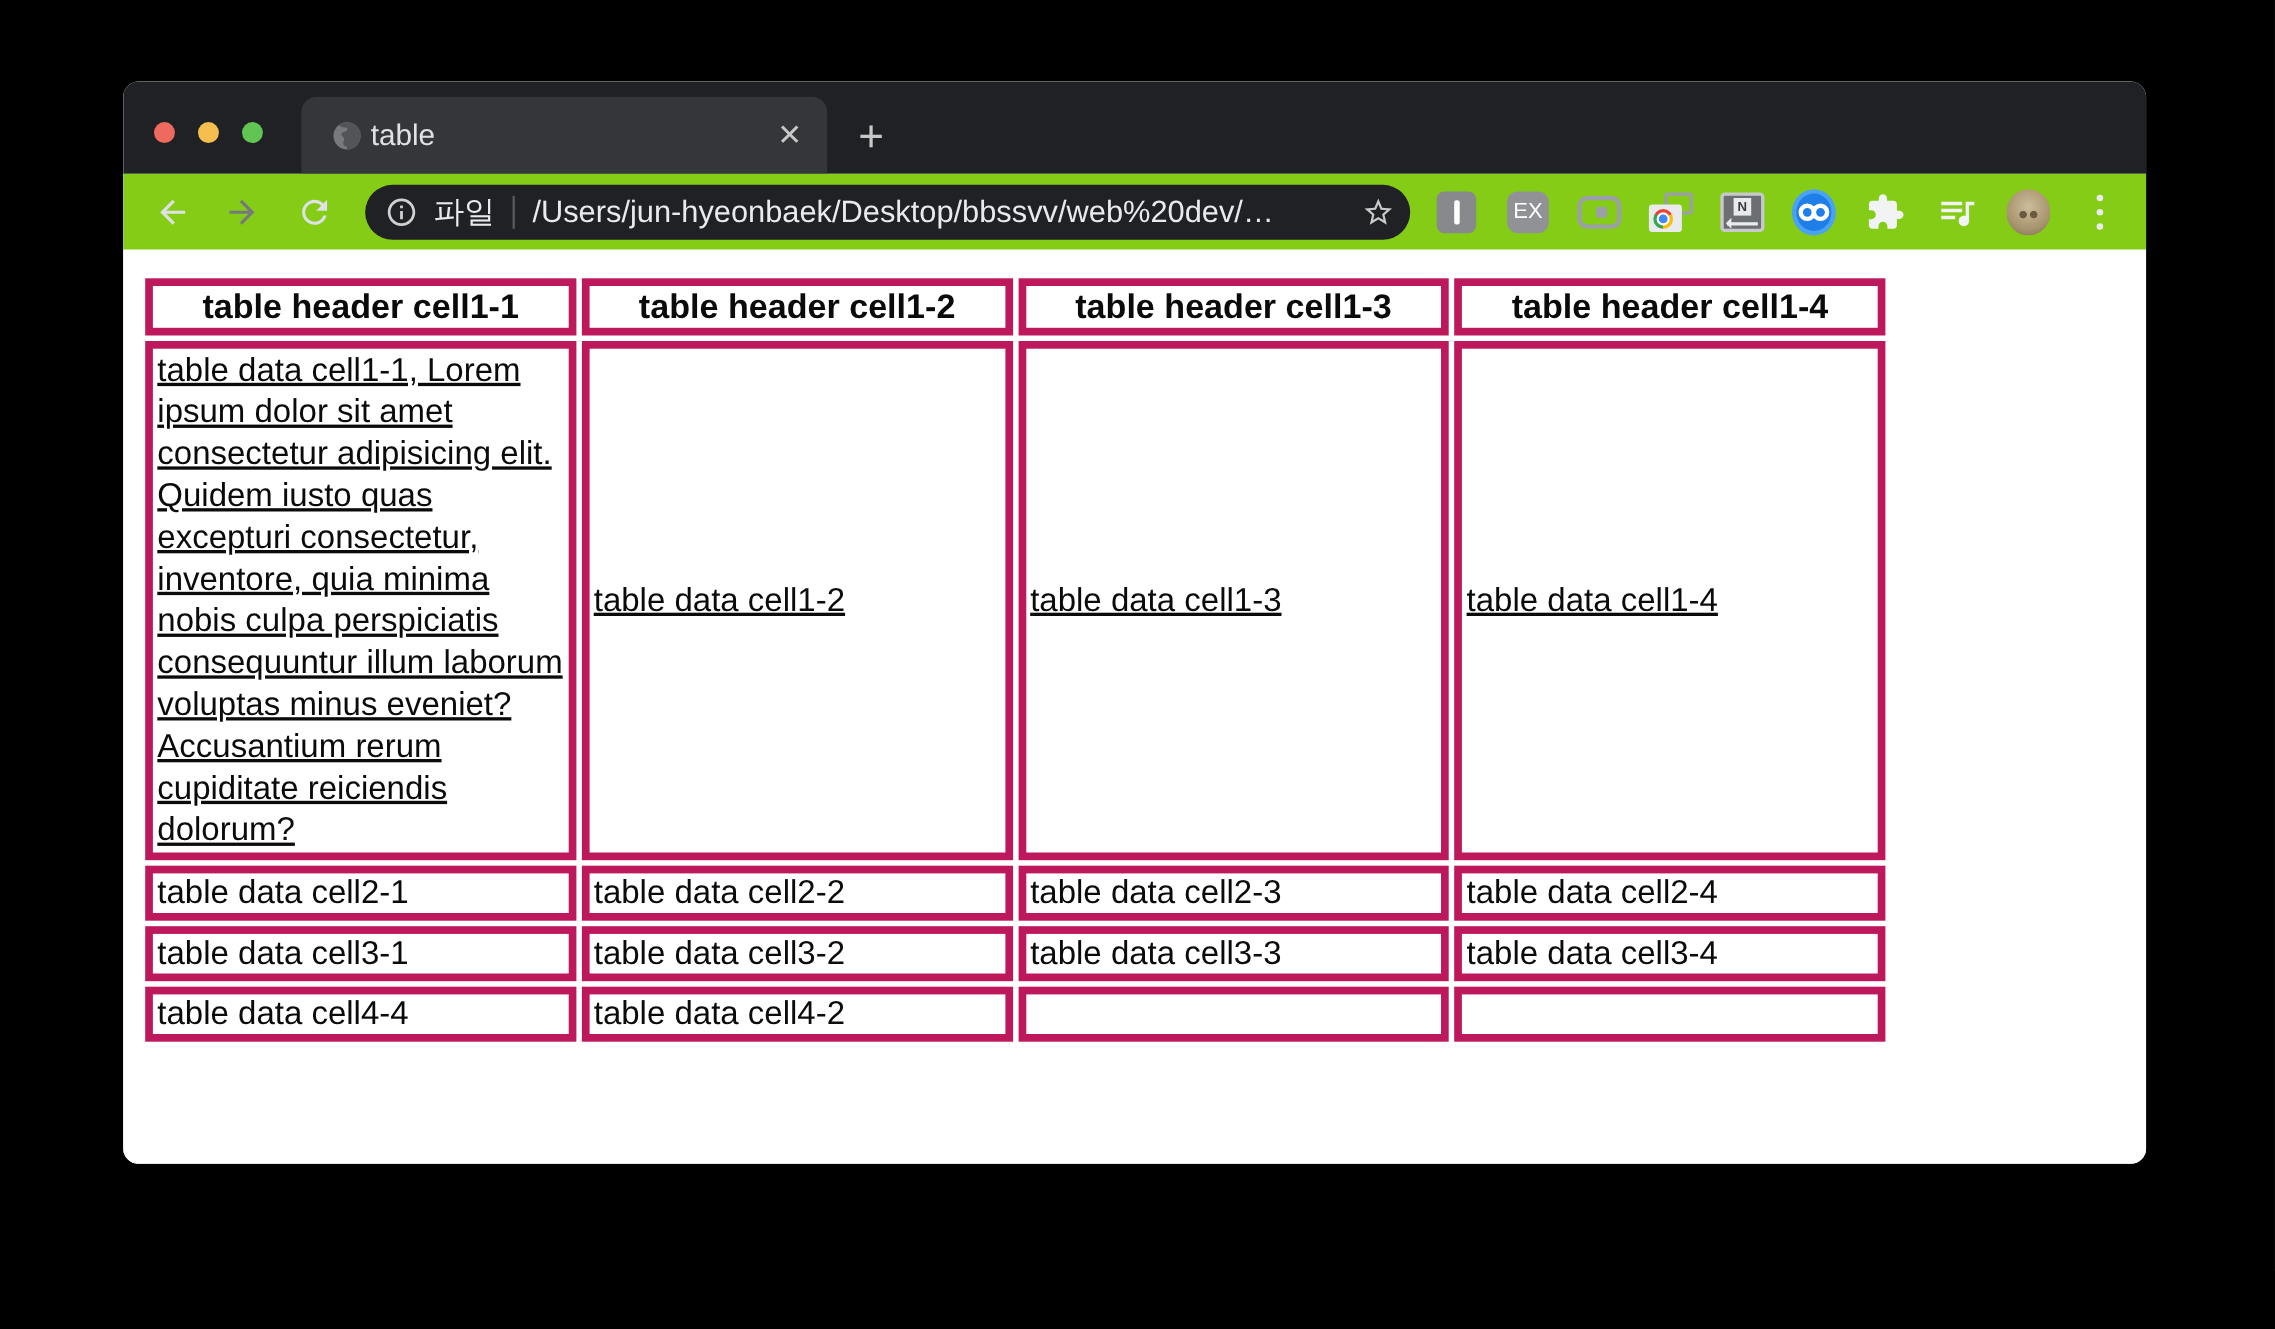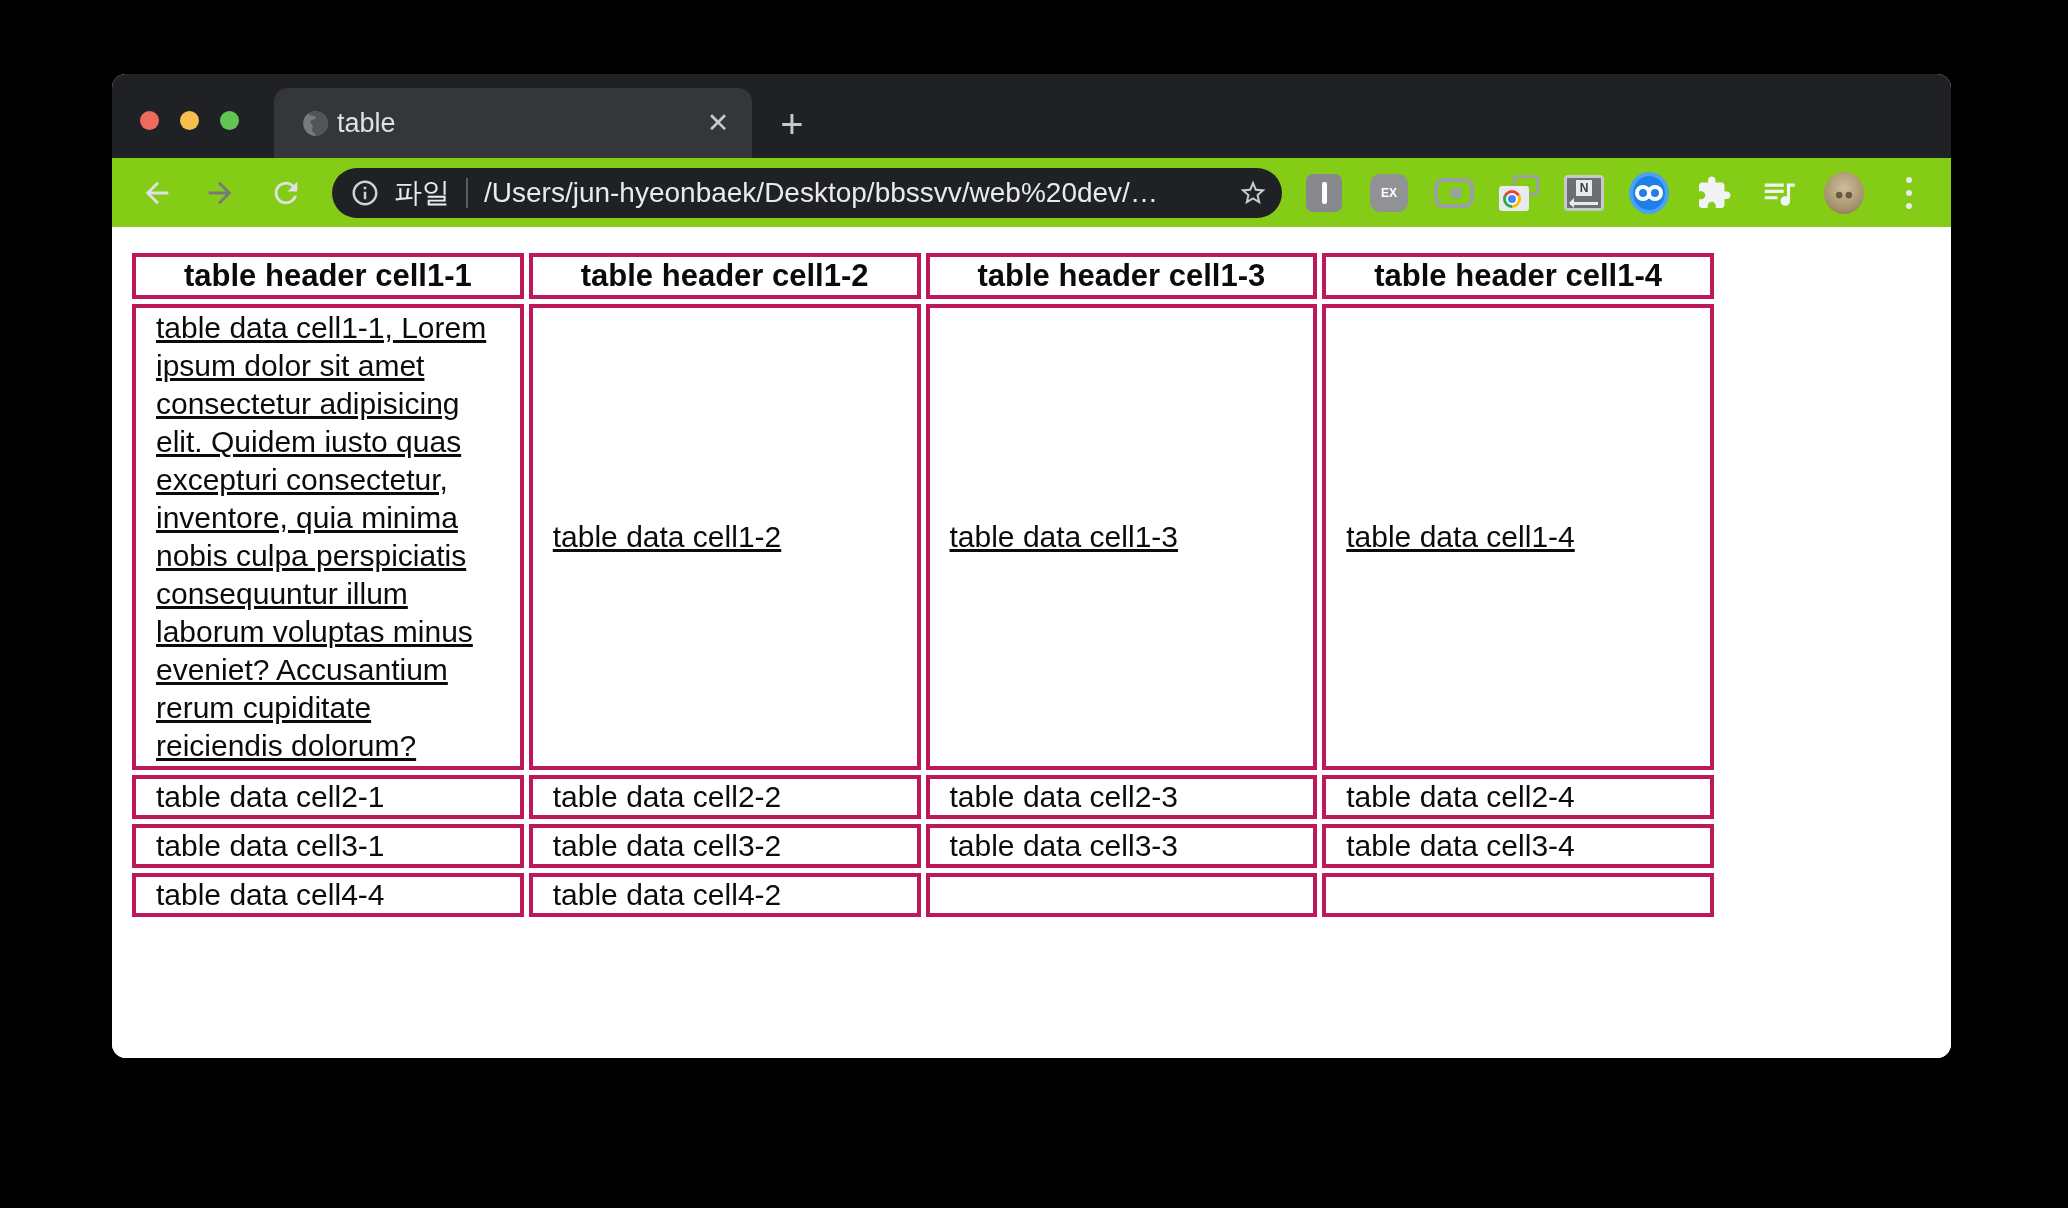--- a/index.html
+++ b/index.html
@@ -42,21 +42,21 @@
   .omni-star { margin-right:14px; margin-left:8px; flex:none; display:flex; }
 
   .ext-strip { position:absolute; right:22px; top:0; height:69px; display:flex;
                align-items:center; gap:25px; }
   .ext { width:40px; height:40px; display:flex; align-items:center; justify-content:center; position:relative; }
 
   .ic-ibar { width:36px; height:38px; background:#87898d; border-radius:7px; position:relative; }
   .ic-ibar:after { content:""; position:absolute; left:50%; top:8px; width:5px; height:22px;
                    margin-left:-2px; background:#fff; border-radius:2px; }
   .ic-ex { width:38px; height:38px; background:#909296; border-radius:10px; color:#fff;
-           font-size:12px; font-weight:bold; display:flex; align-items:center; justify-content:center; }
+           font-size:20px; font-weight:normal; display:flex; align-items:center; justify-content:center; }
   .ic-pip { width:40px; height:30px; border:4px solid #9aa0a6; border-radius:9px; position:relative; }
   .ic-pip:after { content:""; position:absolute; right:9px; top:6px; width:10px; height:10px;
                   background:#9aa0a6; border-radius:2px; }
   .ic-cwin { width:42px; height:40px; position:relative; }
   .cwin-back { position:absolute; right:0; top:2px; width:26px; height:20px;
                border:3px solid #9aa0a6; border-radius:3px; }
   .cwin-front { position:absolute; left:0; bottom:2px; width:30px; height:25px;
                 background:#e8eaed; border-radius:3px; }
   .chrome-logo { position:absolute; left:4px; bottom:5px; width:18px; height:18px; border-radius:50%;
                  background:conic-gradient(from -60deg,#ea4335 0 120deg,#fbbc05 120deg 240deg,#34a853 240deg 360deg); }
@@ -77,21 +77,21 @@
             background:
               radial-gradient(circle at 38% 55%, #6a5a40 0 9%, rgba(0,0,0,0) 11%),
               radial-gradient(circle at 62% 55%, #6a5a40 0 9%, rgba(0,0,0,0) 11%),
               radial-gradient(circle at 50% 38%, #cdbd9b, #a8946e 62%, #7a6a4e 100%); }
 
   
   .page { position:relative; width:100%; height:831px; background:#fff;
           padding:21px 0 0 15px; color:#0b0b0b; }
   table.demo { border-collapse:separate; border-spacing:5px; table-layout:fixed;
                width:1592px; font-size:30px; }
-  table.demo th, table.demo td { border:4px solid #be185d; padding:1px 20px; overflow:hidden; }
+  table.demo th, table.demo td { border:7px solid #be185d; padding:1px 4px; overflow:hidden; }
   table.demo th { font-weight:bold; font-size:31px; text-align:center; height:45px; }
   table.demo td { text-align:left; vertical-align:middle; }
   tr.r1 td { height:424px;text-decoration:underline; }
   tr.r2 td, tr.r3 td, tr.r4 td { height:44px; }
   td.lorem { line-height:38px; vertical-align:top; padding-top:4px; }
   td.ghost { border:none; }
   caption.tcap { caption-side:bottom; padding-top:9px; font-size:30px; color:#0b0b0b; }
 </style>
 </head>
 <body>

